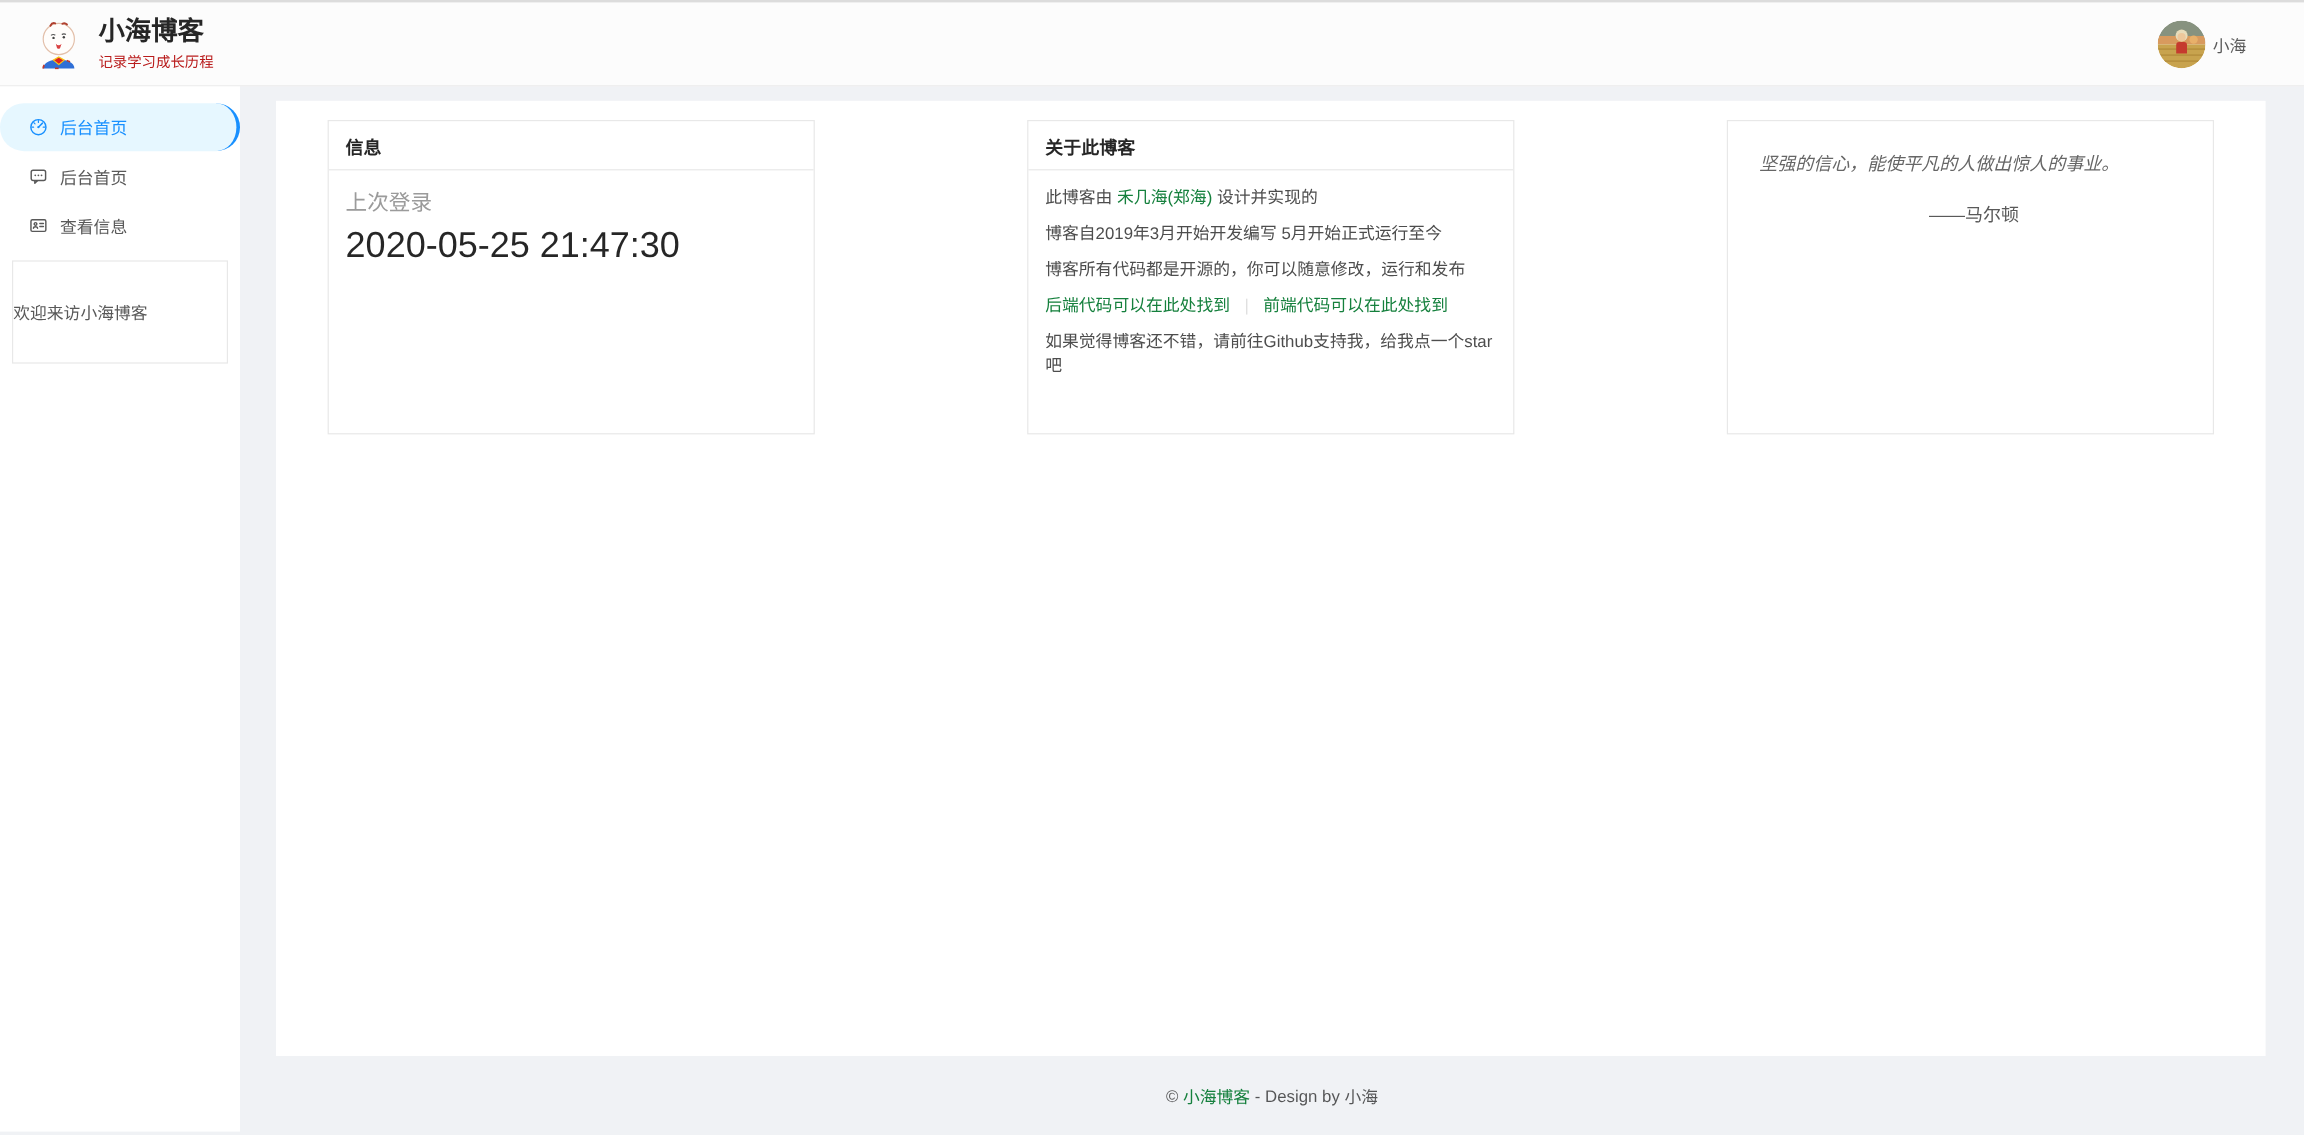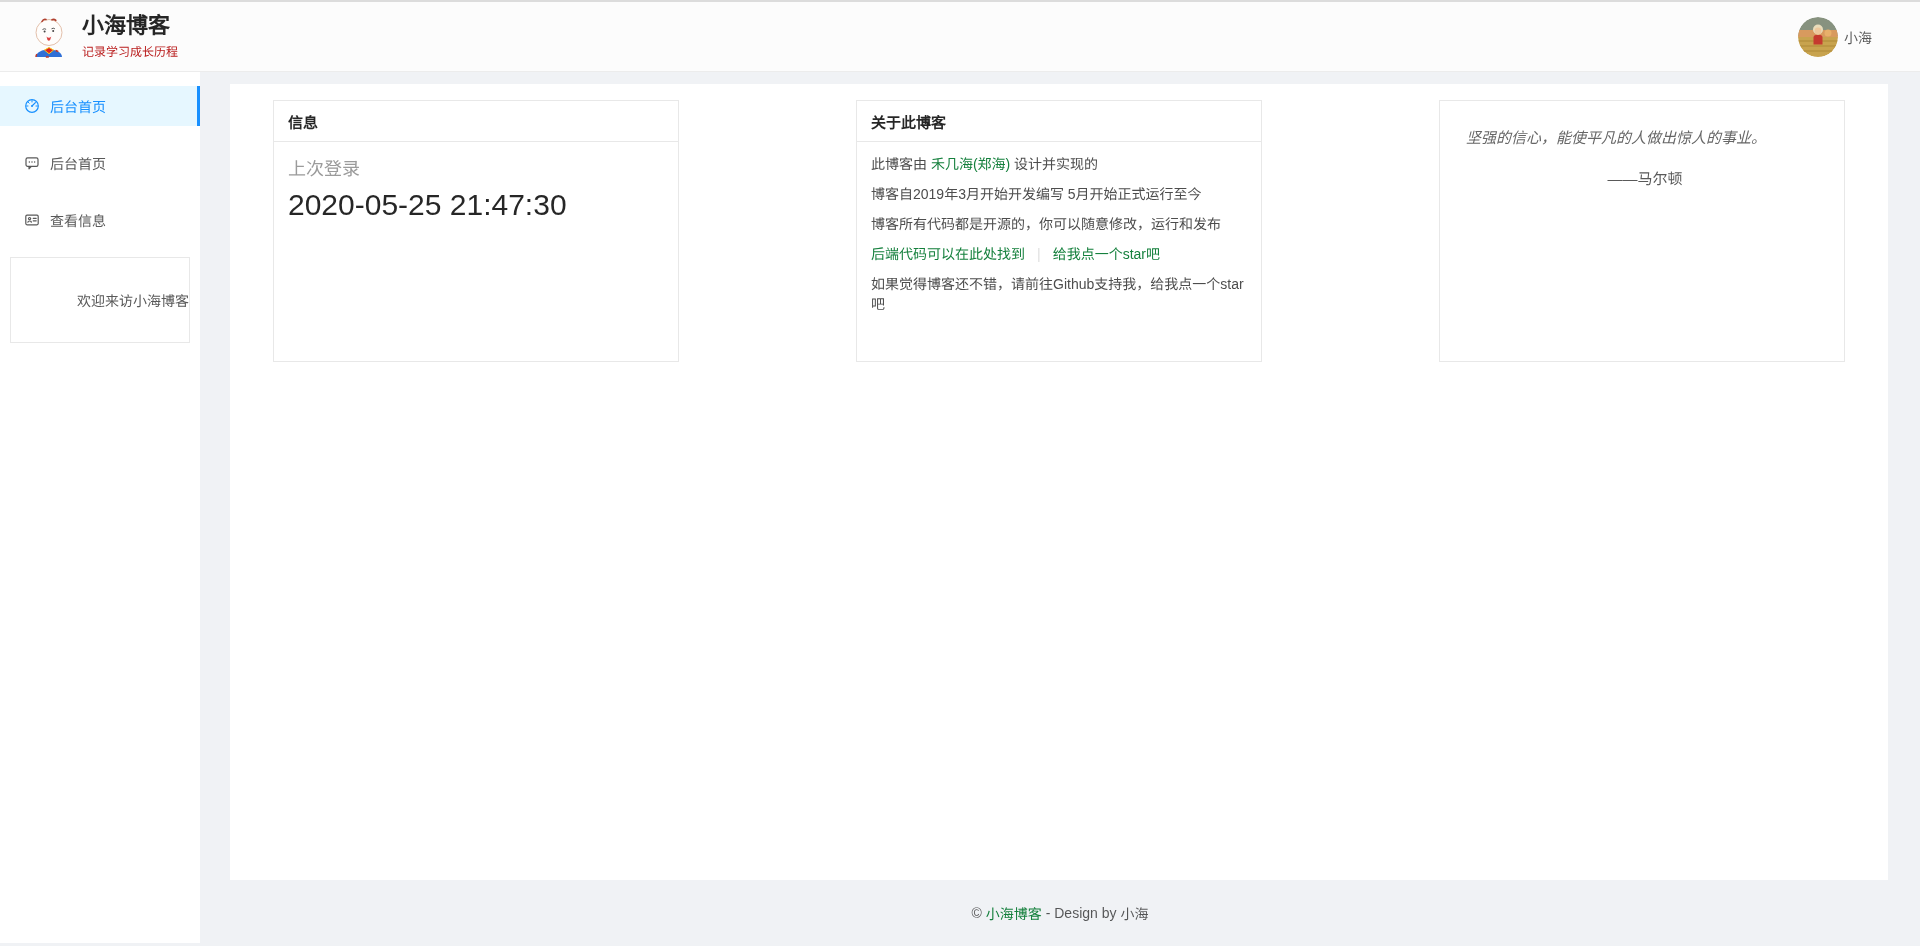--- a/index.html
+++ b/index.html
@@ -23,29 +23,30 @@
   .header-spacer { flex:1; }
   .user-wrap { display:flex; align-items:center; cursor:pointer; }
   .avatar-svg { width:40px; height:40px; border-radius:50%; display:block; }
   .user-name { font-size:14px; color:rgba(0,0,0,.65); margin-left:6px; }
 
   
   .app { display:flex; height:871px; }
   .sidebar { width:200px; background:#fff; flex:0 0 200px; }
   .menu { list-style:none; padding-top:14px; }
   .menu-item {
-    height:40px; margin-bottom:17px; display:flex; align-items:center;
+    height:40px; margin-bottom:1px; display:flex; align-items:center;
     padding-left:24px; font-size:14px; color:#595959; cursor:pointer;
     border-right:3px solid transparent;
+    border-radius:20px;
   }
   .menu-item .mi-icon { width:16px; height:16px; margin-right:10px; flex:0 0 16px; }
   .menu-item.active { background:#e6f7ff; color:#1890ff; border-right-color:#1890ff; }
   .welcome-box {
     margin:9px 10px 0 10px; height:86px; border:1px solid #e8e8e8;
-    display:flex; align-items:center; justify-content:flex-end;
+    display:flex; align-items:center; justify-content:flex-start;
     font-size:14px; color:#595959; background:#fff;
   }
 
   
   .main { flex:1; }
   .panel {
     margin:12px 32px 0 30px; height:796px; background:#fff;
     padding:16px 43px;
   }
   .cards-row { display:flex; justify-content:space-between; }
@@ -170,21 +171,21 @@
             <div class="stat-value">2020-05-25 21:47:30</div>
           </div>
         </section>
 
         <section class="card">
           <div class="card-head">关于此博客</div>
           <div class="card-body about-body">
             <p><span>此博客由 </span><a class="link">禾几海(郑海)</a><span> 设计并实现的</span></p>
             <p>博客自2019年3月开始开发编写 5月开始正式运行至今</p>
             <p>博客所有代码都是开源的，你可以随意修改，运行和发布</p>
-            <p><a class="link">后端代码可以在此处找到</a><span class="link-divider">|</span><a class="link">给我点一个star吧</a></p>
+            <p><a class="link">后端代码可以在此处找到</a><span class="link-divider">|</span><a class="link">前端代码可以在此处找到</a></p>
             <p>如果觉得博客还不错，请前往Github支持我，给我点一个star吧</p>
           </div>
         </section>
 
         <section class="card quote-card">
           <div class="quote-text">坚强的信心，能使平凡的人做出惊人的事业。</div>
           <div class="quote-author">——马尔顿</div>
         </section>
 
       </div>

